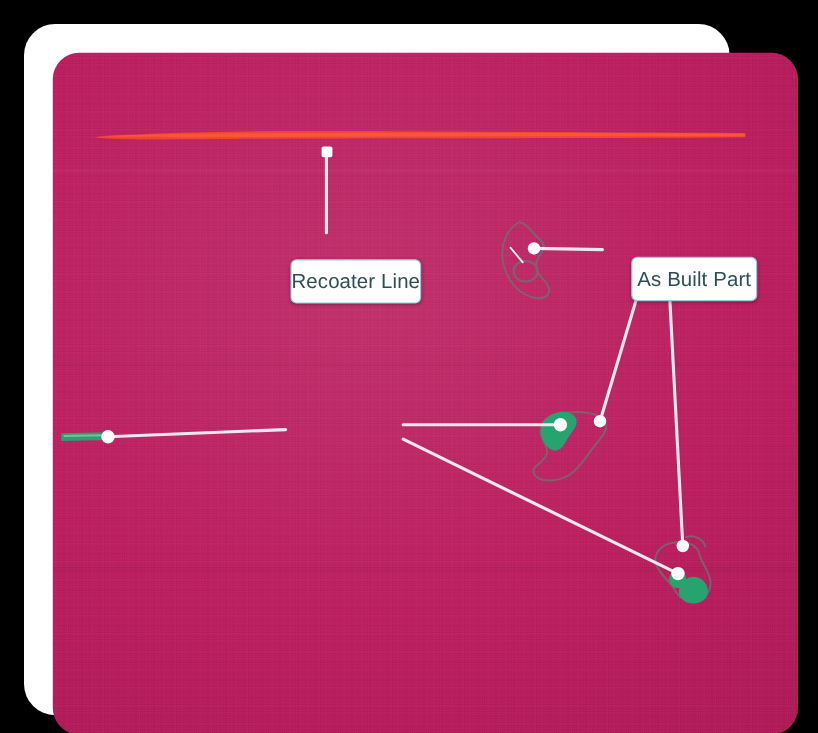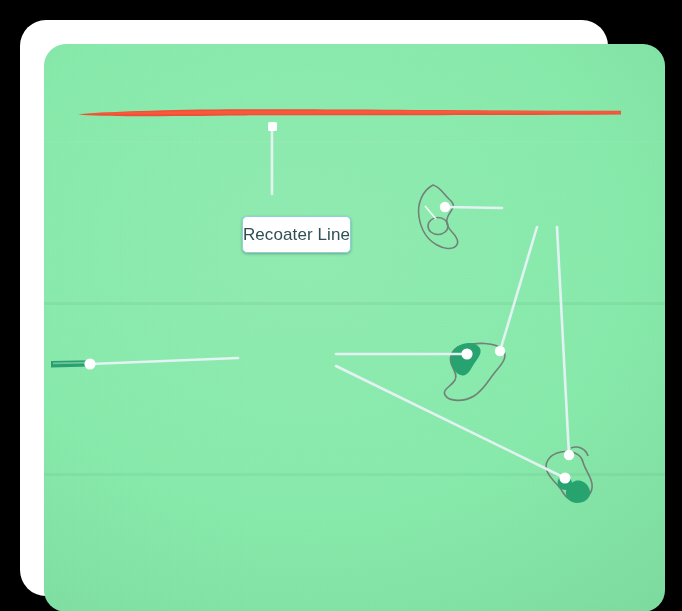--- a/index.html
+++ b/index.html
@@ -40,21 +40,21 @@
 
   
   #scan-canvas {
     position: absolute;
     left: 24px;
     top: 24px;
     width: 621px;
     height: 568px;
     border-radius: 22px;
     overflow: hidden;
-    background: #86efac;
+    background: #be185d;
   }
 
   
   #scan-noise {
     position: absolute;
     inset: 0;
     background-image:
       repeating-linear-gradient(0deg,
         rgba(255,255,255,0.030) 0px,
         rgba(0,0,0,0.030) 1px,
@@ -205,17 +205,18 @@
           <circle cx="46" cy="320" r="5.6"></circle>
           <circle cx="423" cy="310" r="5.6"></circle>
           <circle cx="521" cy="434" r="5.6"></circle>
         </g>
 
         <line x1="381" y1="162" x2="392" y2="175" stroke="#ffffff" stroke-width="1.6" opacity="0.9"></line>
       </svg>
 
       <div class="callout" id="callout-recoater-line">Recoater Line</div>
 
+      <div class="callout" id="callout-as-built-part">As Built Part</div>
 
 
     </div>
   </div>
 </div>
 
 </body></html>

